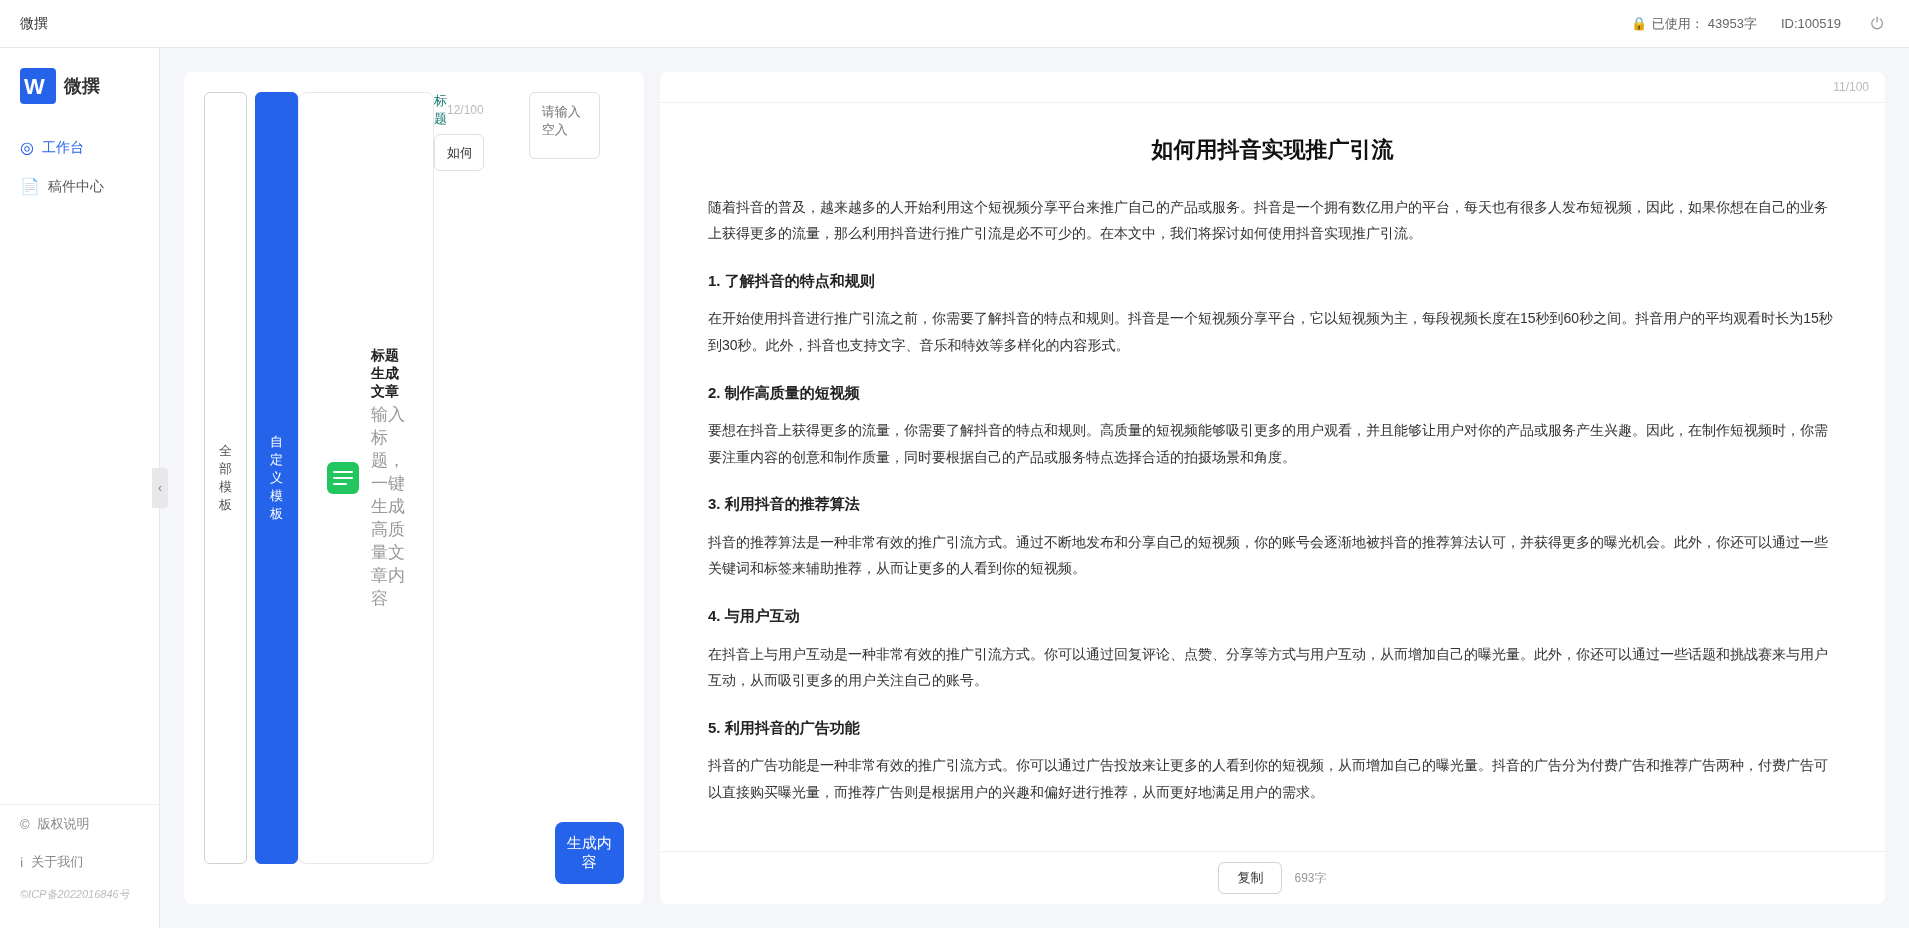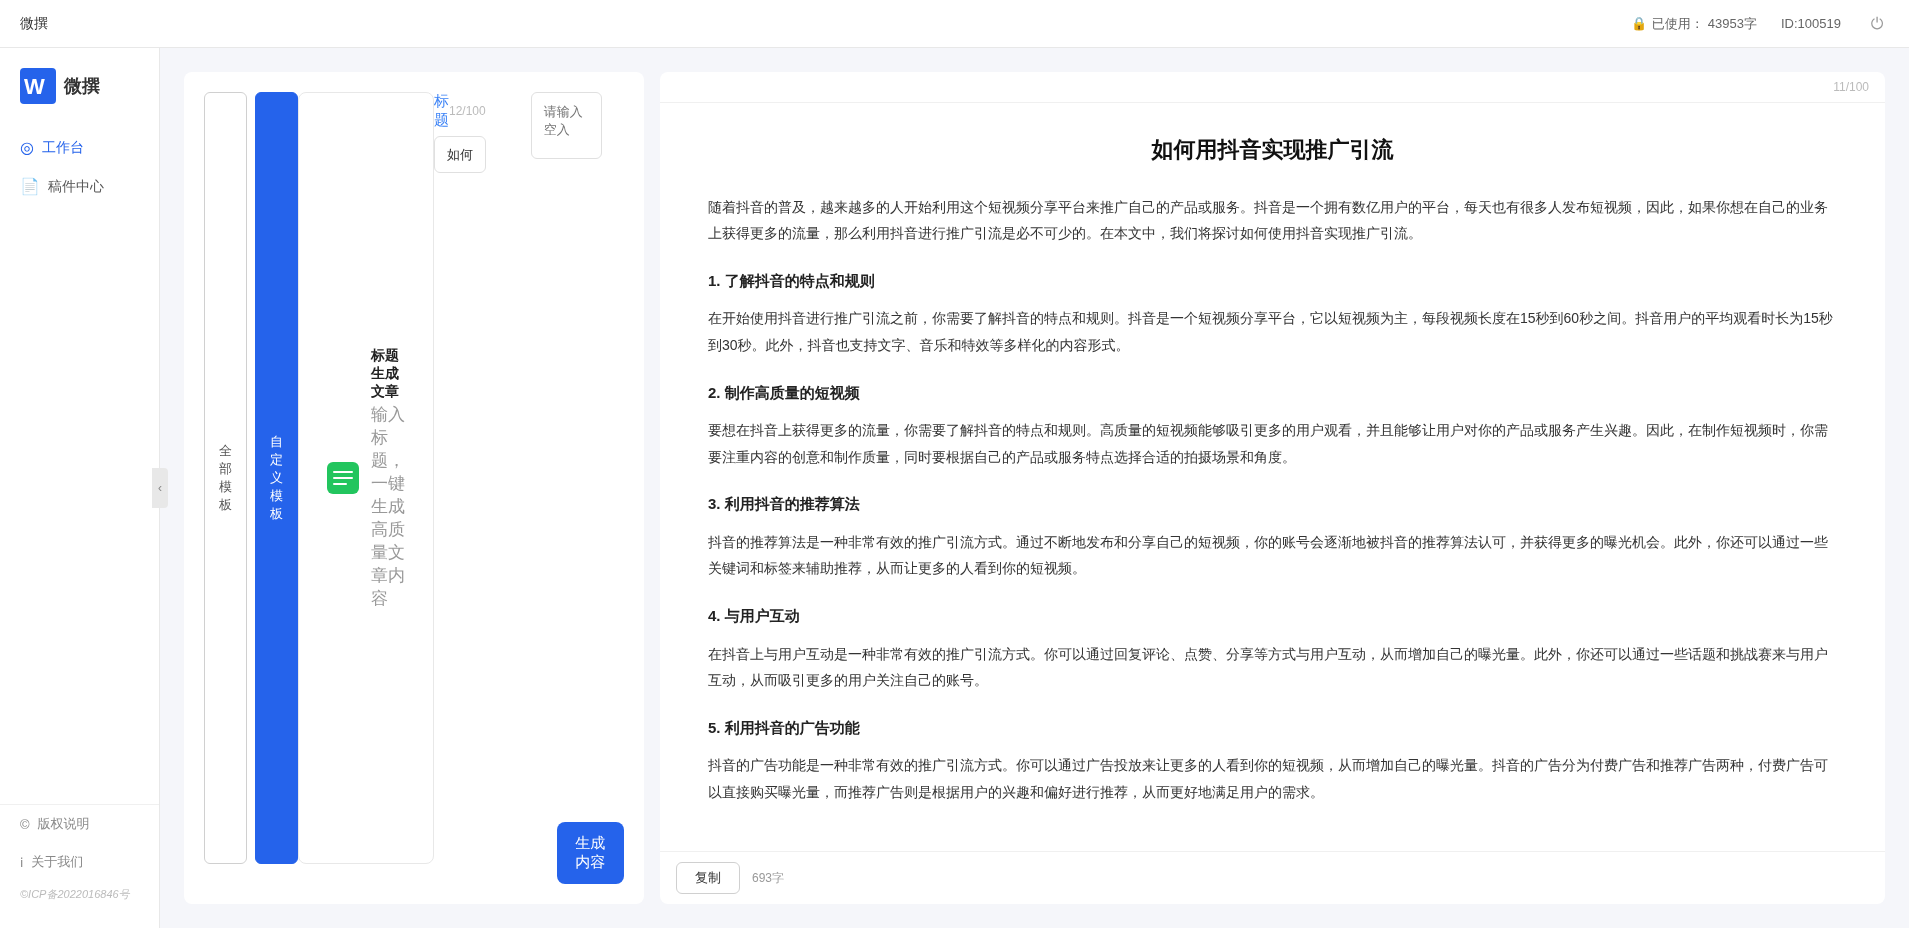--- a/index.html
+++ b/index.html
@@ -230,22 +230,22 @@
     .form-section {
       margin-bottom: 16px;
     }
     .form-label-row {
       display: flex;
       justify-content: space-between;
       align-items: center;
       margin-bottom: 6px;
     }
     .form-label {
-      font-size: 15px;
-      color: #3b82f6;
+      font-size: 13px;
+      color: #0f766e;
     }
     .form-count {
       font-size: 12px;
       color: #bbb;
     }
     .form-input {
       width: 100%;
       border: 1px solid #e0e0e0;
       border-radius: 6px;
       padding: 10px 12px;
@@ -324,21 +324,21 @@
     .article-body h3 {
       font-size: 15px;
       font-weight: 600;
       color: #222;
       margin: 20px 0 10px;
     }
 
     #right-panel-footer {
       display: flex;
       align-items: center;
-      justify-content: flex-start;
+      justify-content: center;
       gap: 12px;
       padding: 10px 16px;
       border-top: 1px solid #f0f0f0;
       flex-shrink: 0;
     }
 
     #copy-btn {
       padding: 6px 18px;
       border: 1px solid #d0d0d0;
       border-radius: 6px;

